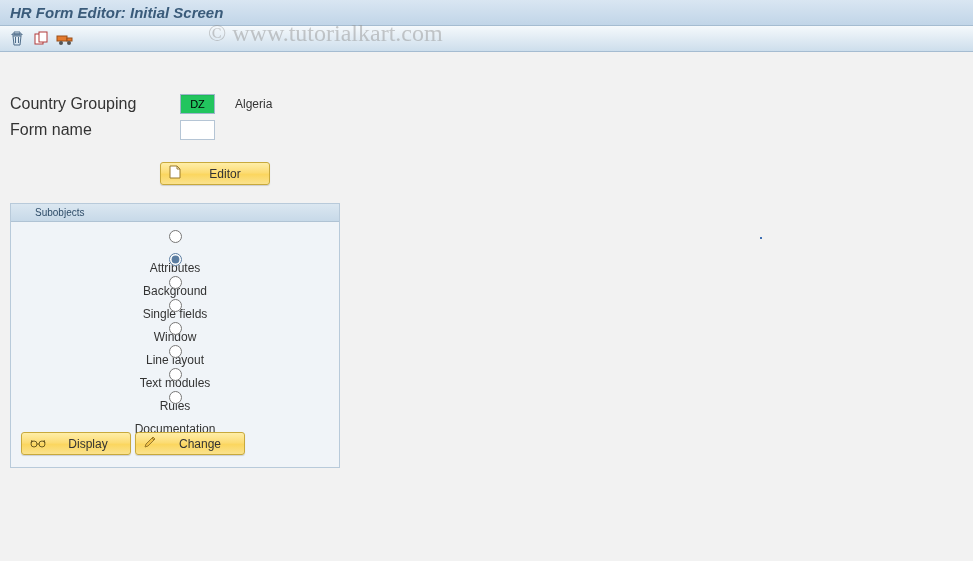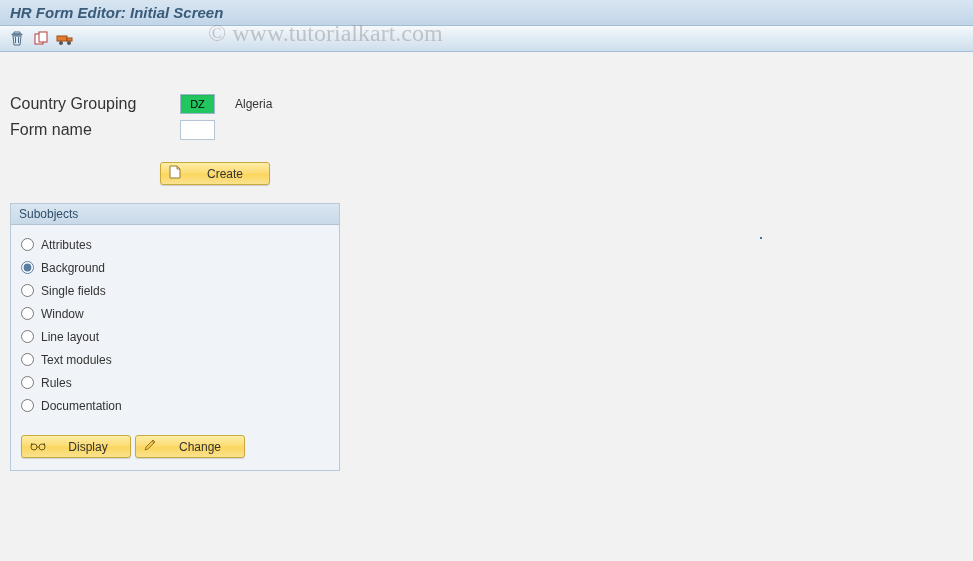--- a/index.html
+++ b/index.html
@@ -107,34 +107,35 @@
     }
     .group-box {
       border: 1px solid #b8cada;
       width: 330px;
       background: #f0f4f8;
       margin-top: 0;
     }
     .group-header {
       background: linear-gradient(to bottom, #dbe7f1 0%, #c7d9e8 100%);
       border-bottom: 1px solid #b0c3d4;
-      padding: 3px 8px;
-      font-size: 12px;
+      padding: 3px 24px;
+      font-size: 10px;
       color: #2f4d69;
     }
     .group-body {
       padding: 8px 10px 12px 10px;
     }
     .radio-row {
       display: flex;
       align-items: center;
       height: 23px;
-      gap: 7px;
+      gap: 18px;
       font-size: 12px;
       color: #333;
+      flex-direction: column;
     }
     .radio-row input[type=radio] {
       width: 13px;
       height: 13px;
       accent-color: #5a7ca0;
       cursor: pointer;
     }
     .button-row {
       margin-top: 18px;
       display: flex;
@@ -205,21 +206,21 @@
   </div>
 
   <div class="create-row">
     <button class="sap-button">
       <span>
         <svg width="12" height="14" viewBox="0 0 12 14">
             <path d="M1 1h7l3 3v9H1z" fill="#fff" stroke="#9a7a2a"></path>
             <path d="M8 1v3h3" fill="none" stroke="#9a7a2a"></path>
           </svg>
       </span>
-      <span class="btn-text">Create</span>
+      <span class="btn-text">Editor</span>
     </button>
   </div>
 
   <div class="group-box">
     <div class="group-header">Subobjects</div>
     <div class="group-body">
       <div id="radio-list">
           <label class="radio-row">
             <input type="radio" name="subobj" style="">
             <span>Attributes</span>

